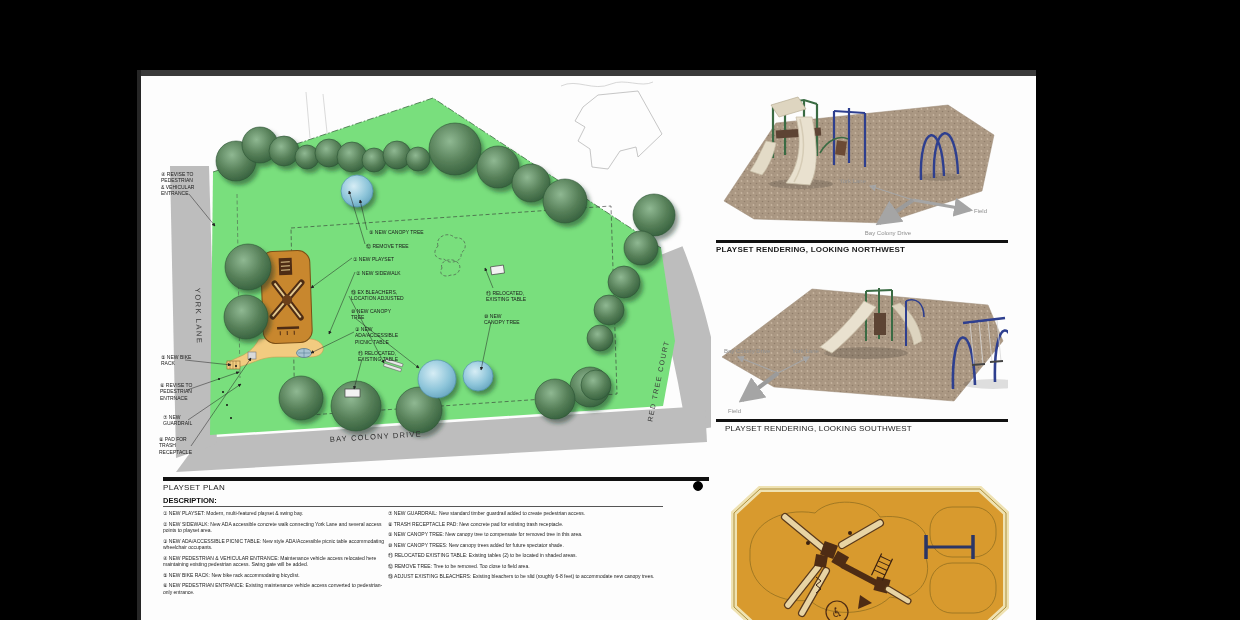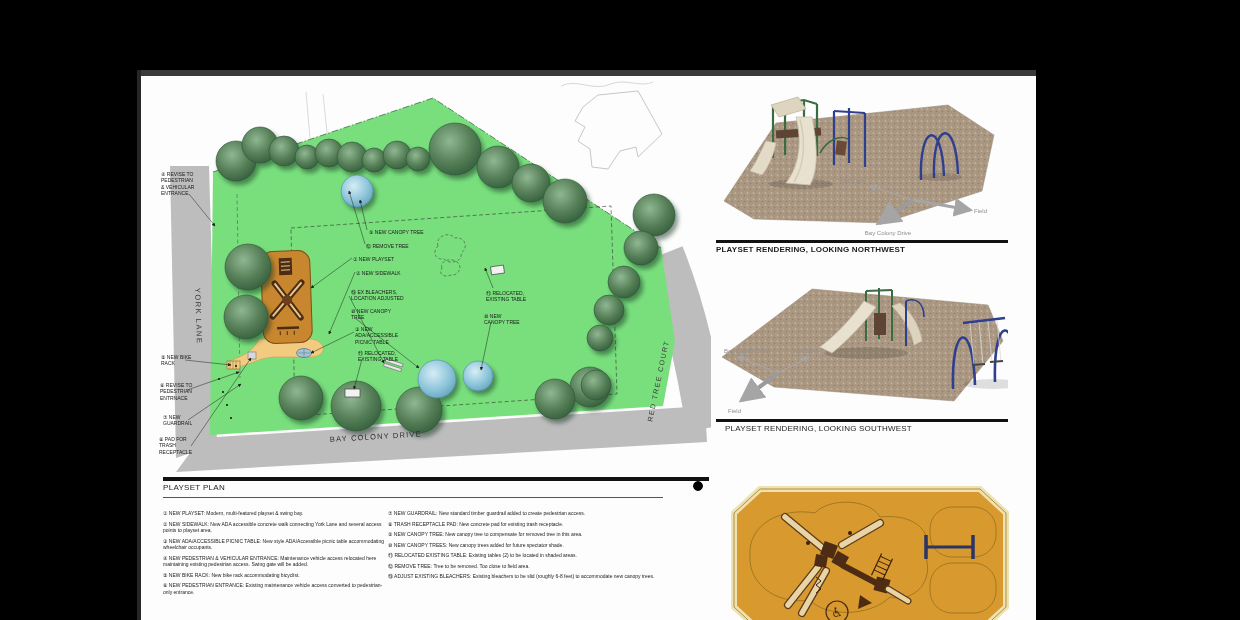--- a/index.html
+++ b/index.html
@@ -201,20 +201,21 @@
 EXISTING TABLE</div>
         <div class="callout" style="left: 343px; top: 237px;">⑩ NEW
 CANOPY TREE</div>
       </div>
 
     <div id="plan-rule"></div>
     <div id="plan-title">PLAYSET PLAN</div>
     <div id="north-icon"></div>
 
     <div id="desc">
+      <div id="desc-heading">DESCRIPTION:</div>
       <div id="desc-rule"></div>
       <div id="desc-col-left">
           <div class="ditem">① NEW PLAYSET: Modern, multi-featured playset &amp; swing bay.</div>
           <div class="ditem">② NEW SIDEWALK: New ADA accessible concrete walk connecting York Lane and several access points to playset area.</div>
           <div class="ditem">③ NEW ADA/ACCESSIBLE PICNIC TABLE: New style ADA/Accessible picnic table accommodating wheelchair occupants.</div>
           <div class="ditem">④ NEW PEDESTRIAN &amp; VEHICULAR ENTRANCE: Maintenance vehicle access relocated here maintaining existing pedestrian access. Swing gate will be added.</div>
           <div class="ditem">⑤ NEW BIKE RACK: New bike rack accommodating bicyclist.</div>
           <div class="ditem">⑥ NEW PEDESTRIAN ENTRANCE: Existing maintenance vehicle access converted to pedestrian-only entrance.</div>
         </div>
       <div id="desc-col-right">

